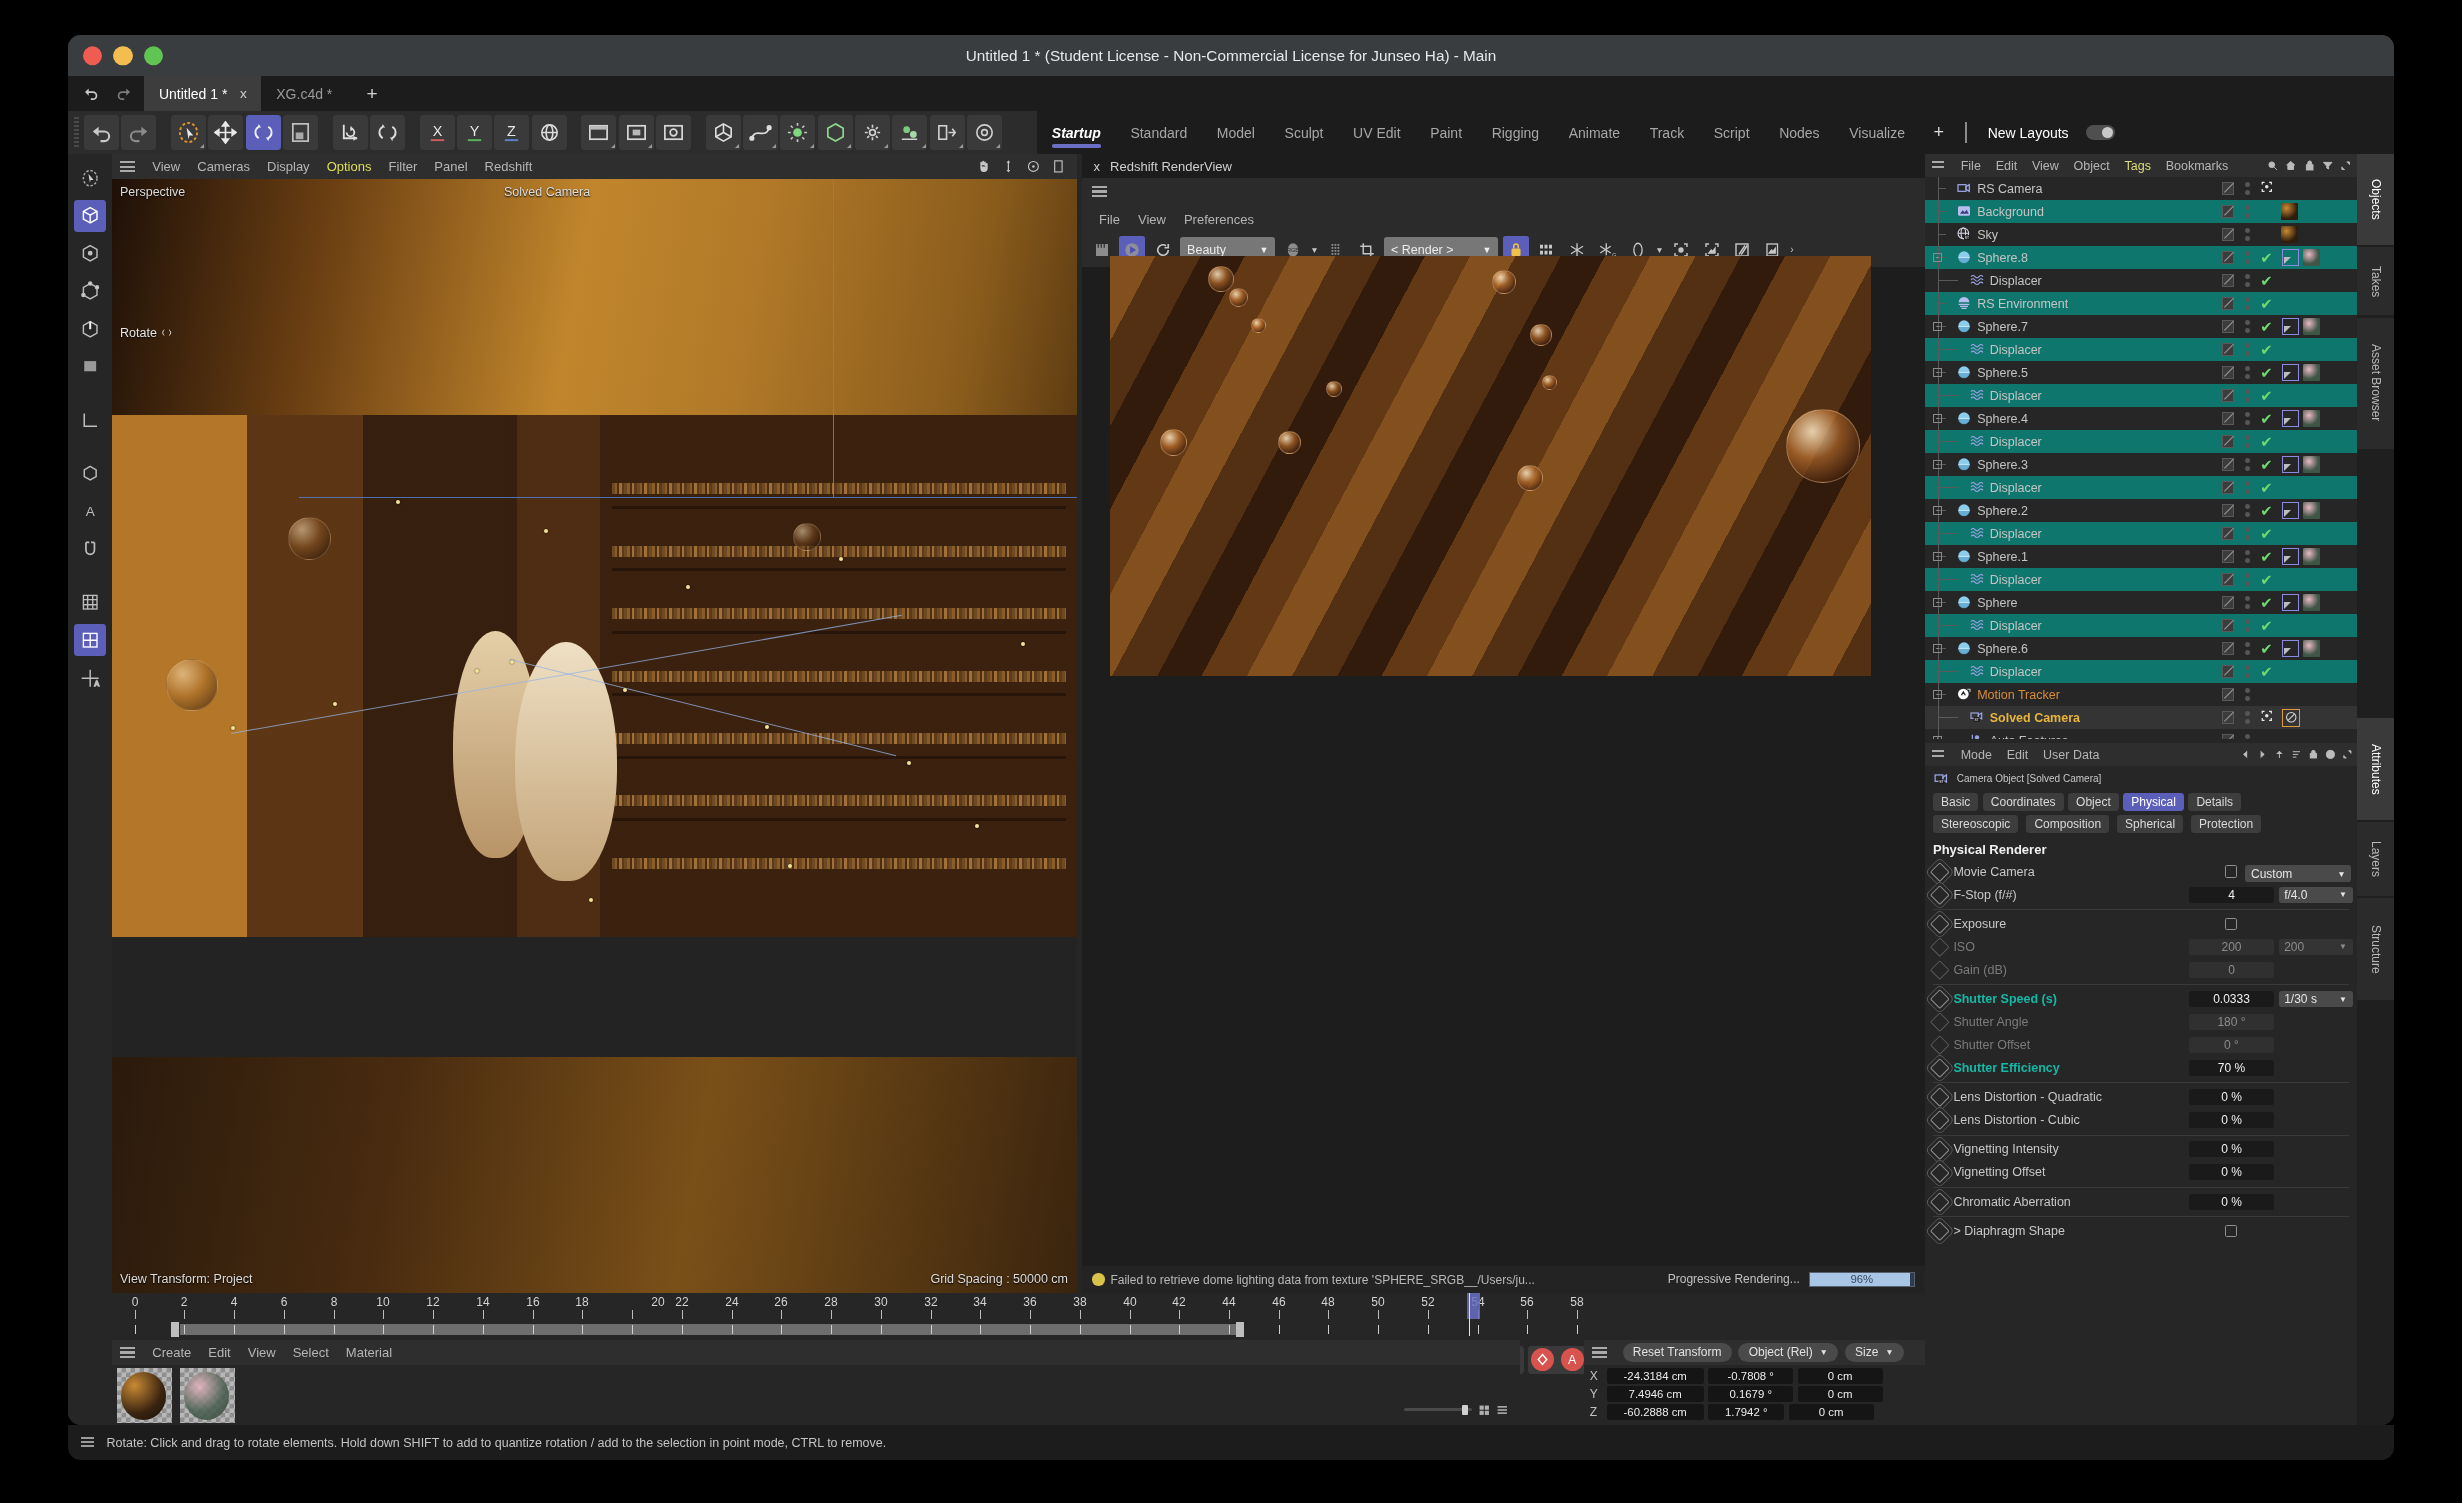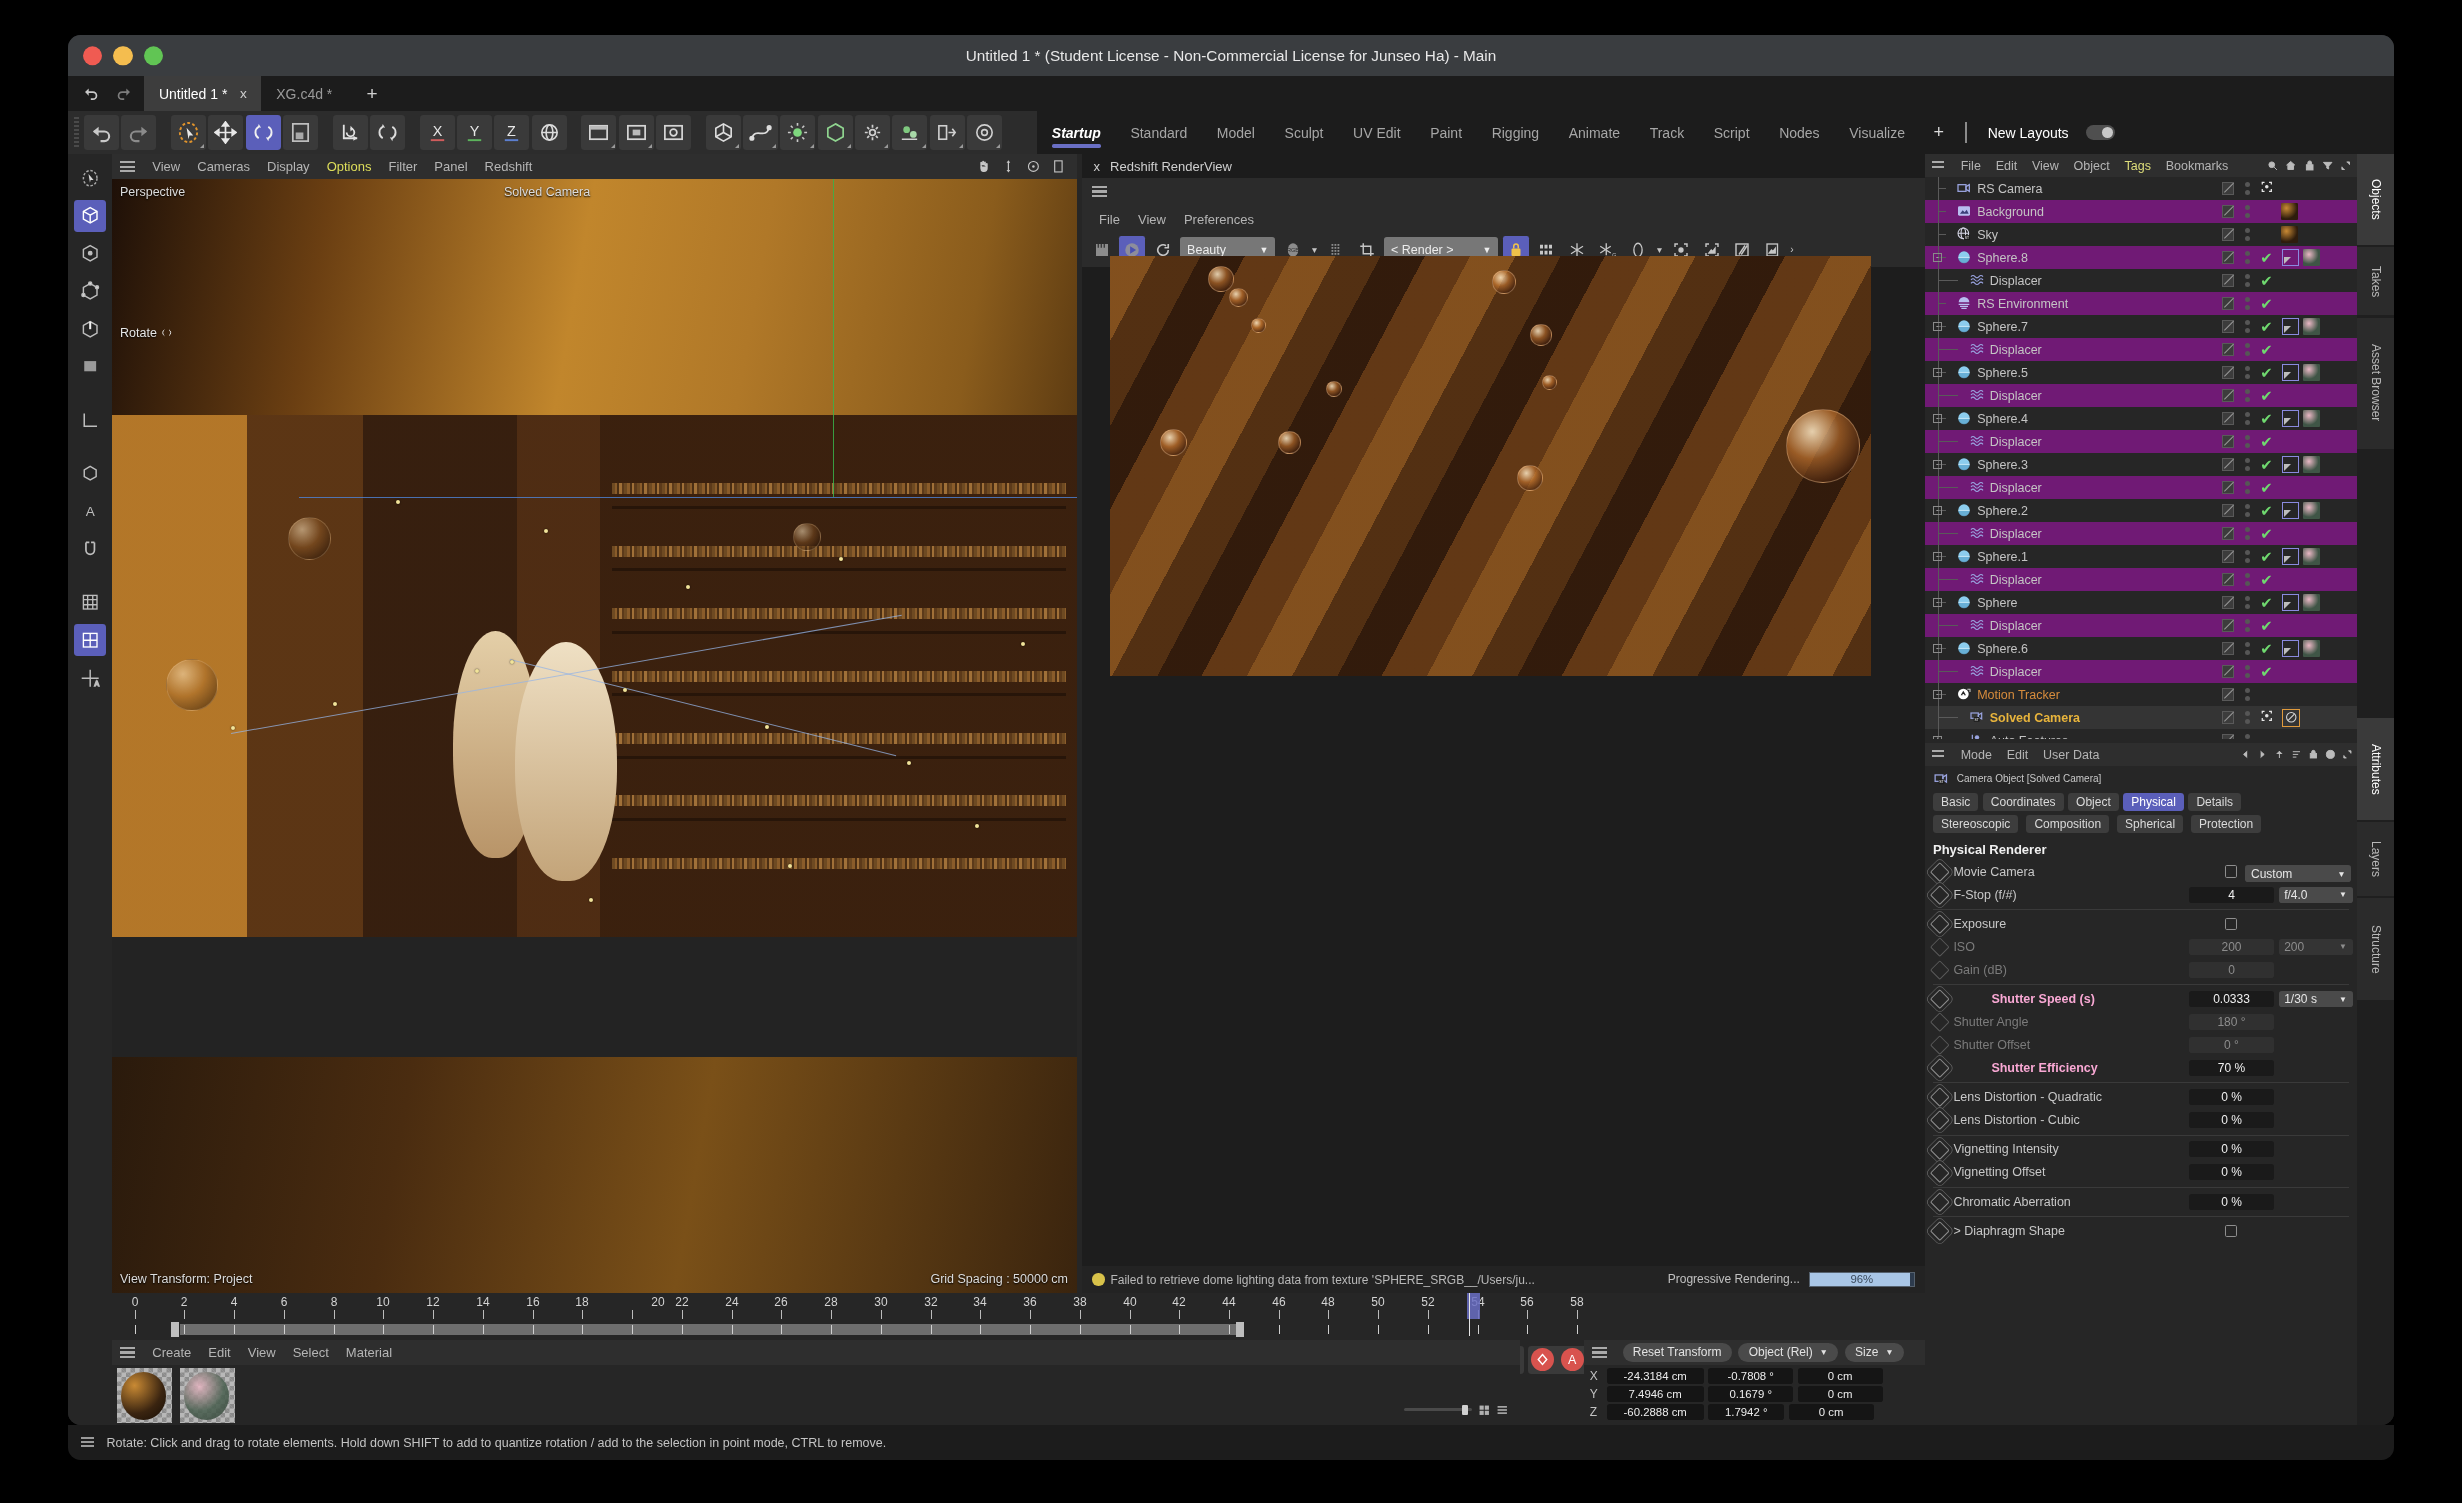--- a/index.html
+++ b/index.html
@@ -208,21 +208,21 @@
   .right{position:absolute;right:37px;top:0;width:432px;bottom:0;background:#262626;}
   .om{position:absolute;left:0;top:0;right:0;height:585px;background:#262626;}
   .om-menu{height:23px;background:#2e2e2e;display:flex;align-items:center;padding-left:6.8px;
      position:relative;}
   .om-menu a{color:#b5b5b5;font-size:12.5px;padding:0 7.4px;}
   .om-menu a.hl{color:#dede7a;}
   .om-icons{position:absolute;right:5.7px;top:0;height:100%;display:flex;align-items:center;gap:6.8px;}
   .om-icons svg{width:11.4px;height:11.4px;fill:#bbb;stroke:#bbb;}
   .om-list{position:absolute;left:0;top:23px;right:0;bottom:0;overflow:hidden;}
   .orow{height:23px;display:flex;align-items:center;position:relative;}
-  .orow.alt{background:#701a75;}
+  .orow.alt{background:#0f766e;}
   .orow.sel{background:#343434;}
   .otree{position:relative;width:29.5px;height:100%;}
   .oexp{position:absolute;left:8px;top:6.8px;width:9px;height:9px;border:0.6px solid #8a8a8a;
      display:flex;align-items:center;justify-content:center;color:#c0c0c0;font-size:8.5px;line-height:1;}
   .vline{position:absolute;left:12.5px;top:0;bottom:0;width:0.6px;background:#5a5a5a;}
   .hline{position:absolute;top:11.4px;height:0.6px;background:#5a5a5a;}
   .oicon{width:19.3px;height:19.3px;display:flex;align-items:center;justify-content:center;
      margin-right:3.4px;}
   .oicon svg{width:16px;height:16px;}
   .oname{color:#c4c4c4;font-size:12.5px;}
@@ -256,21 +256,21 @@
      display:flex;align-items:center;padding:0 8px;}
   .attab.on{background:#5b5fba;color:#fff;}
   .at-sec{color:#f0f0f0;font-size:13px;font-weight:bold;padding:5.7px 8px 3.4px;}
   .prow{height:23px;display:flex;align-items:center;padding-left:8px;position:relative;}
   .pdia{width:13.6px;height:13.6px;border:1.1px solid #8e8e8e;transform:rotate(45deg);border-radius:1.7px;
      margin-right:6.8px;flex:0 0 auto;}
   .pdia.ring{box-shadow:0 0 0 2.8px #262626,0 0 0 3.4px #6a6a6a;}
   .pdia.dim{border-color:#5a5a5a;}
   .plab{color:#c8c8c8;font-size:12.5px;}
   .plab.dim{color:#7b7b7b;}
-  .plab.b{color:#f9a8d4;font-weight:bold;margin-left:38px;}
+  .plab.b{color:#14b8a6;font-weight:bold;}
   .pfield{position:absolute;right:83px;width:85px;height:16px;background:#1a1a1a;border-radius:2.8px;
      color:#f0f0f0;font-size:12px;display:flex;align-items:center;justify-content:center;}
   .pfield.dim{background:#303030;color:#8d8d8d;}
   .pdd{position:absolute;right:4.5px;width:74px;height:16px;background:#4a4a4a;border-radius:2.8px;
      color:#e6e6e6;font-size:12px;display:flex;align-items:center;justify-content:space-between;
      padding:0 5.7px;}
   .pdd.dim{background:#343434;color:#8d8d8d;}
   .pcheck{position:absolute;right:120px;width:12.5px;height:12.5px;border:1.1px solid #8e8e8e;border-radius:1.7px;}
   .pdiv{height:0.6px;background:#3a3a3a;margin:2.8px 8px;}
 

